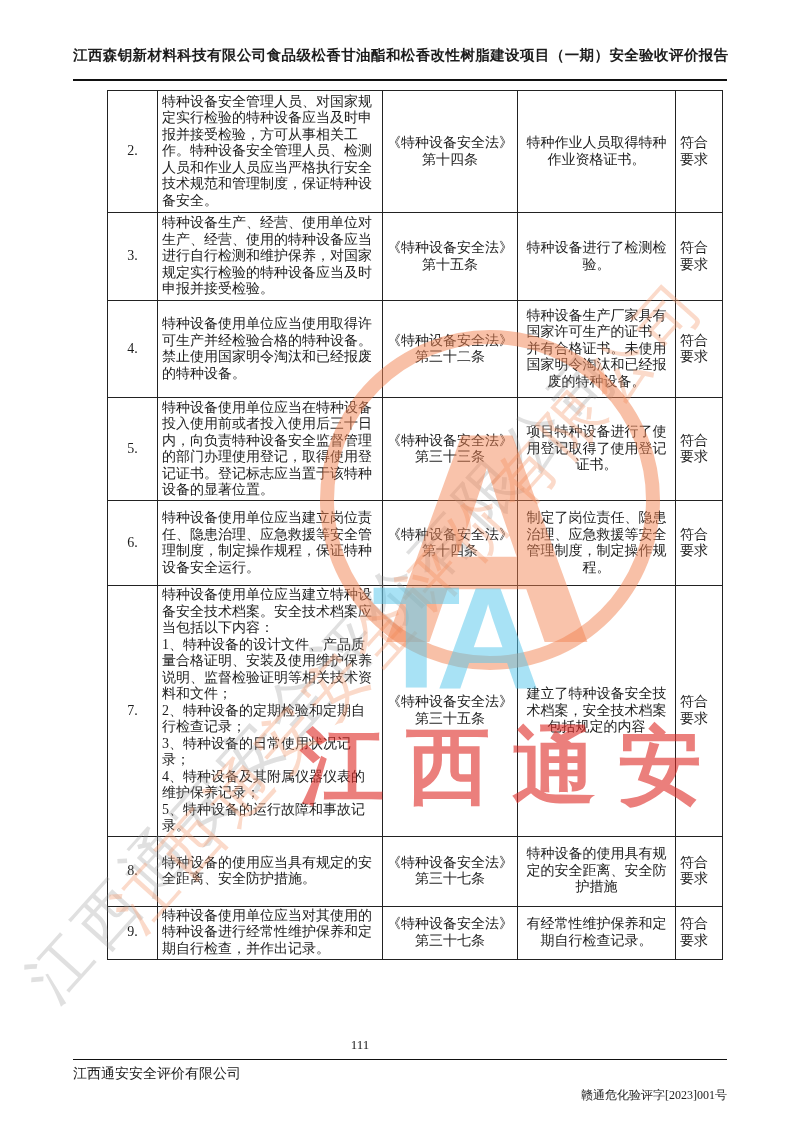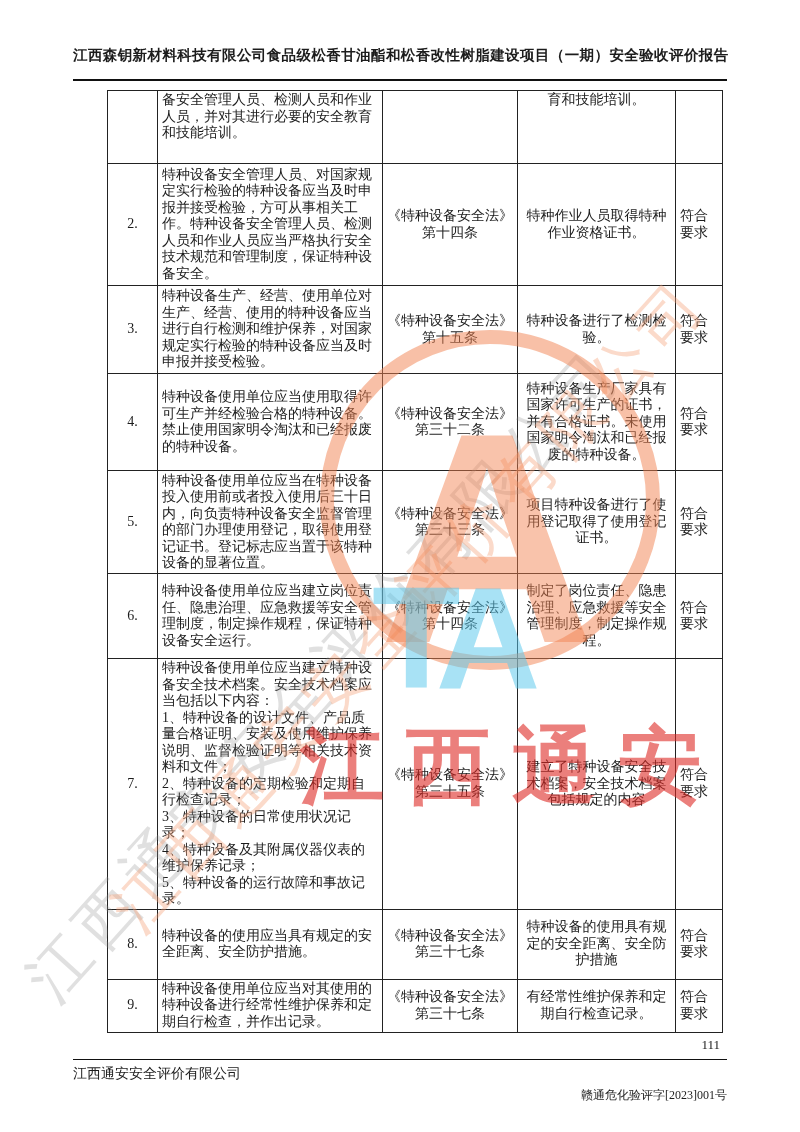--- a/index.html
+++ b/index.html
@@ -56,21 +56,21 @@
   tr.r4{height:97px;}
   tr.r5{height:103px;}
   tr.r6{height:85px;}
   tr.r7{height:247px;}
   tr.r8{height:70px;}
   tr.r9{height:53px;}
 
   
   .page-number{
     position:absolute;top:1037px;left:0;width:720px;
-    text-align:right;font-size:13px;
+    text-align:center;font-size:13px;
   }
   .footer-rule{
     position:absolute;top:1059px;left:73px;width:654px;height:1.4px;
     background:#111;
   }
   .footer-left{
     position:absolute;top:1065px;left:73px;
     font-size:14px;
   }
   .footer-right{
@@ -97,30 +97,20 @@
 
   <table class="compliance">
     <colgroup>
       <col style="width:50px">
         <col style="width:225px">
         <col style="width:135px">
         <col style="width:158px">
         <col style="width:47px">
     </colgroup>
     <tbody>
-      <tr class="r1">
-        <td class="c-no"></td>
-        <td class="c-content">备安全管理人员、检测人员和作业人员，并对其进行必要的安全教育和技能培训。</td>
-        <td class="c-law">
-            <div></div>
-            <div></div>
-          </td>
-        <td class="c-eval">育和技能培训。</td>
-        <td class="c-result"></td>
-      </tr>
       <tr class="r2">
         <td class="c-no">2.</td>
         <td class="c-content">特种设备安全管理人员、对国家规定实行检验的特种设备应当及时申报并接受检验，方可从事相关工作。特种设备安全管理人员、检测人员和作业人员应当严格执行安全技术规范和管理制度，保证特种设备安全。</td>
         <td class="c-law">
             <div>《特种设备安全法》</div>
             <div>第十四条</div>
           </td>
         <td class="c-eval">特种作业人员取得特种作业资格证书。</td>
         <td class="c-result">符合要求</td>
       </tr>

